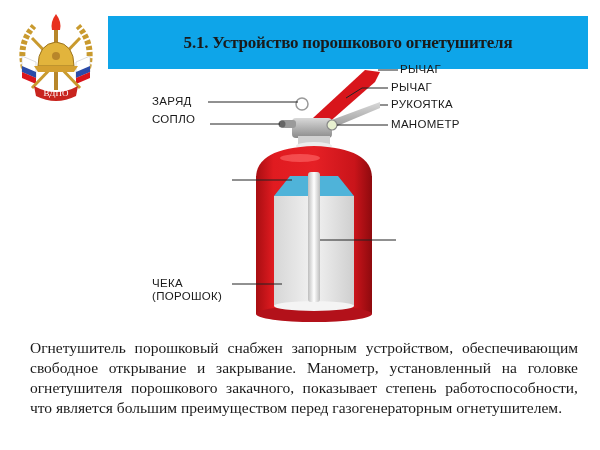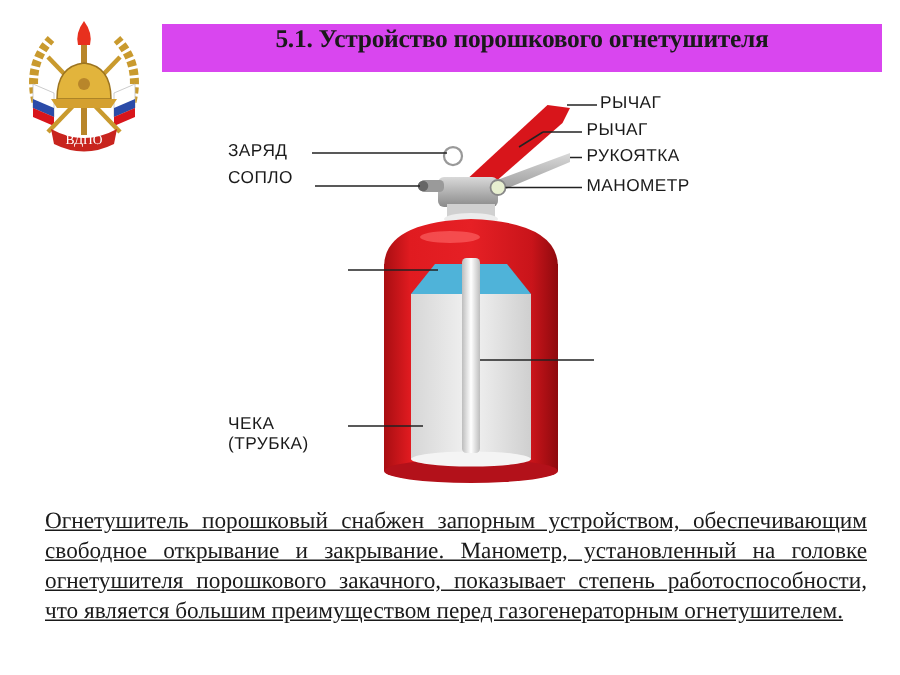--- a/index.html
+++ b/index.html
@@ -1,18 +1,18 @@
 <!DOCTYPE html>
 <html><head>
 <meta charset="utf-8">
 <style>
   html, body { margin:0; padding:0; }
   body { width:600px; height:450px; background:#ffffff; position:relative; overflow:hidden; font-family:"Liberation Serif", serif; }
   .logo { position:absolute; left:14px; top:8px; width:84px; height:98px; }
-  .title-bar { position:absolute; left:108px; top:16px; width:480px; height:32px; background:#d946ef; display:flex; align-items:flex-start; justify-content:center; }
+  .title-bar { position:absolute; left:108px; top:16px; width:480px; height:53px; background:#0ea5e9; display:flex; align-items:center; justify-content:center; }
   .title-bar span { font-family:"Liberation Serif", serif; font-weight:bold; font-size:17px; color:#1a1a1a; letter-spacing:-0.2px; }
   .diagram { position:absolute; left:0; top:60px; width:600px; height:265px; }
   .label { position:absolute; font-family:"Liberation Sans", sans-serif; font-weight:normal; font-size:11.5px; color:#1a1a1a; line-height:13px; letter-spacing:0.3px; }
   .body-text { position:absolute; left:30px; top:338px; width:548px; font-family:"Liberation Serif", serif; font-size:15.5px; line-height:20px; color:#1a1a1a; text-align:justify; text-align-last:left; }
 </style>
 </head>
 <body>
 
 <div class="logo">
   <svg width="84" height="98" viewBox="0 0 84 98">
@@ -111,22 +111,22 @@
     <line x1="362" y1="88" x2="388" y2="88" stroke="#222" stroke-width="1"></line>
     <line x1="380" y1="105" x2="388" y2="105" stroke="#222" stroke-width="1"></line>
     <line x1="337" y1="125" x2="388" y2="125" stroke="#222" stroke-width="1"></line>
     <line x1="320" y1="240" x2="396" y2="240" stroke="#222" stroke-width="1"></line>
   </svg>
 
   <div class="label" style="left:152px; top:35px;">ЗАРЯД</div>
   <div class="label" style="left:152px; top:53px;">СОПЛО</div>
   <div class="label" style="left:152px; top:217px;">
     <div>ЧЕКА</div>
-    <div>(ТРУБКА)</div>
+    <div>(ПОРОШОК)</div>
   </div>
 
   <div class="label" style="left:400px; top:3px;">РЫЧАГ</div>
   <div class="label" style="left:391px; top:21px;">РЫЧАГ</div>
   <div class="label" style="left:391px; top:38px;">РУКОЯТКА</div>
   <div class="label" style="left:391px; top:58px;">МАНОМЕТР</div>
 </div>
 
-<p class="body-text" style="margin:0;text-decoration:underline;">Огнетушитель порошковый снабжен запорным устройством, обеспечивающим свободное открывание и закрывание. Манометр, установленный на головке огнетушителя порошкового закачного, показывает степень работоспособности, что является большим преимуществом перед газогенераторным огнетушителем.</p>
+<p class="body-text" style="margin:0;">Огнетушитель порошковый снабжен запорным устройством, обеспечивающим свободное открывание и закрывание. Манометр, установленный на головке огнетушителя порошкового закачного, показывает степень работоспособности, что является большим преимуществом перед газогенераторным огнетушителем.</p>
 
 </body></html>

